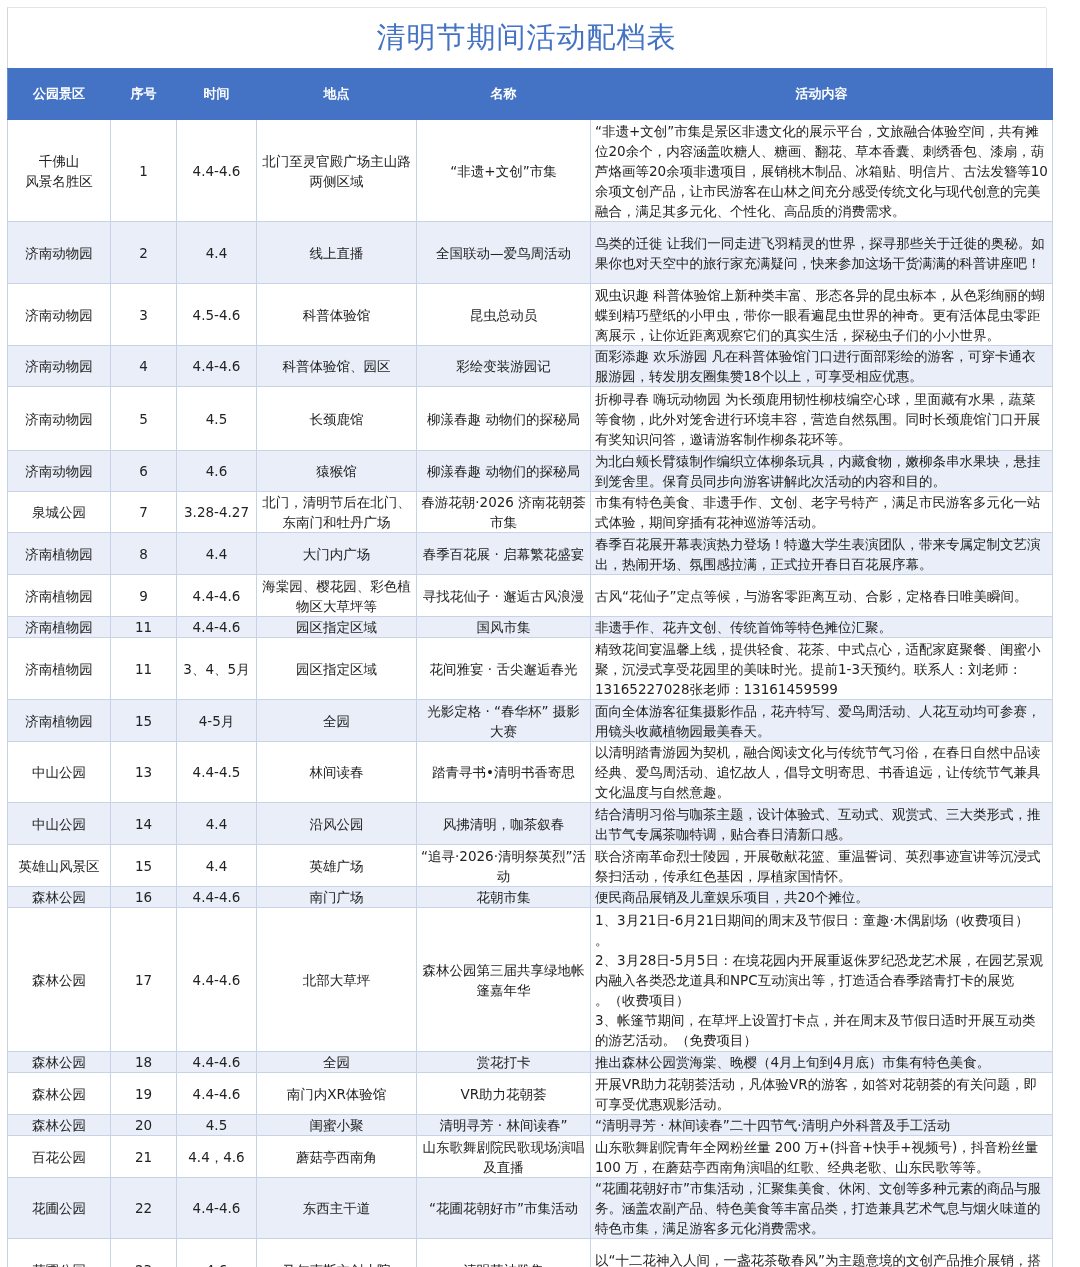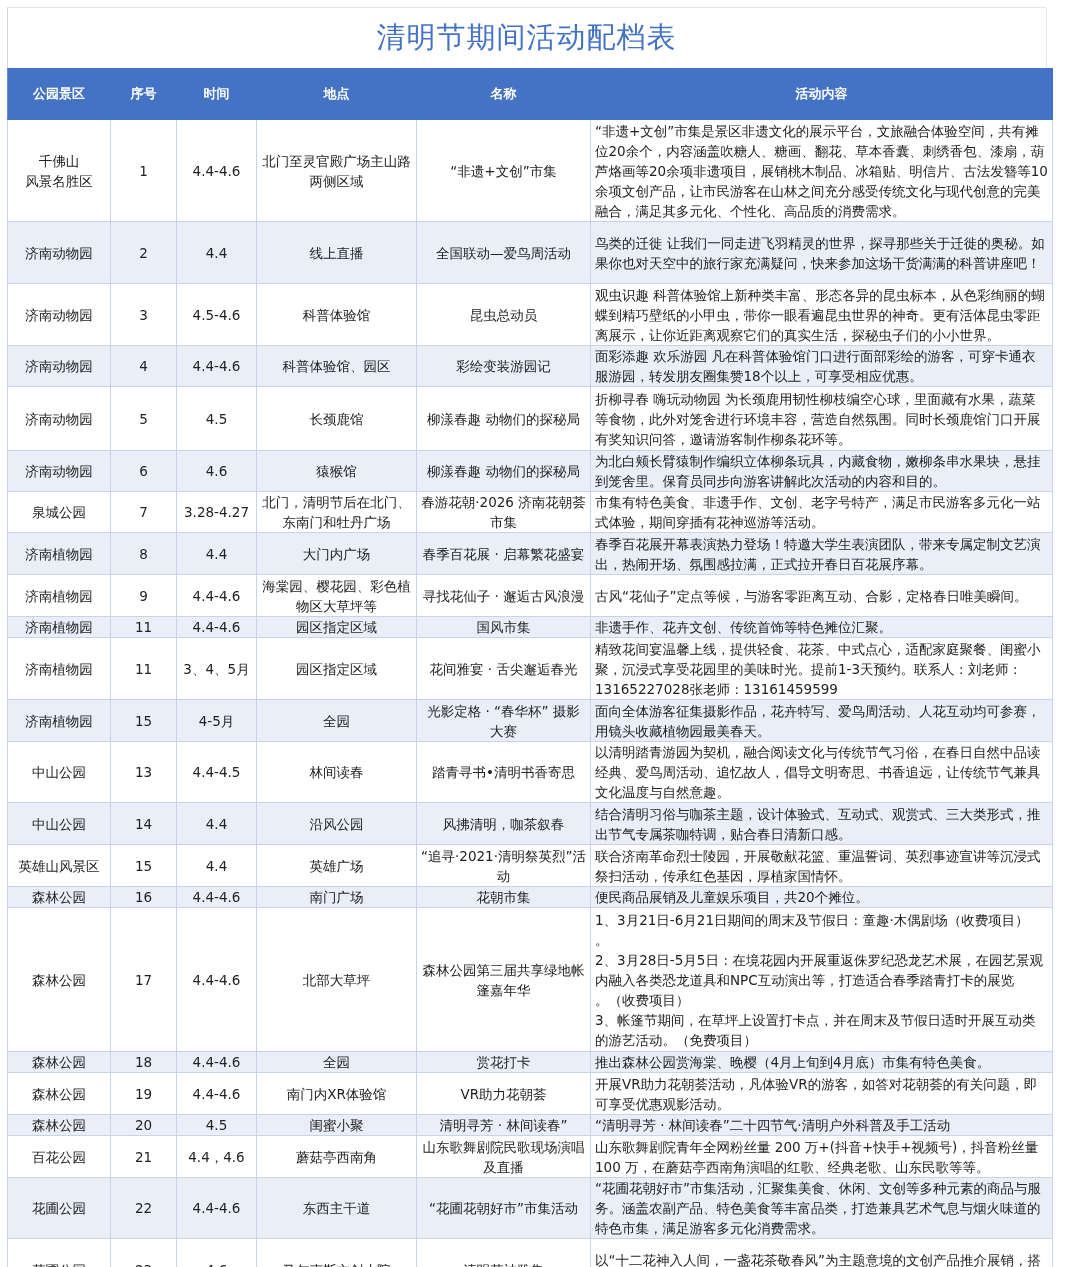--- a/index.html
+++ b/index.html
@@ -182,21 +182,21 @@
         <td>沿风公园</td>
         <td>风拂清明，咖茶叙春</td>
         <td class="content ml">结合清明习俗与咖茶主题，设计体验式、互动式、观赏式、三大类形式，推出节气专属茶咖特调，贴合春日清新口感。</td>
         <td class="extra"></td>
       </tr>
       <tr class="plain" style="height: 42px;">
         <td class="ml">英雄山风景区</td>
         <td>15</td>
         <td>4.4</td>
         <td>英雄广场</td>
-        <td>“追寻·2021·清明祭英烈”活动</td>
+        <td>“追寻·2026·清明祭英烈”活动</td>
         <td class="content ml">联合济南革命烈士陵园，开展敬献花篮、重温誓词、英烈事迹宣讲等沉浸式祭扫活动，传承红色基因，厚植家国情怀。</td>
         <td class="extra"></td>
       </tr>
       <tr class="alt" style="height: 20px;">
         <td class="ml">森林公园</td>
         <td>16</td>
         <td>4.4-4.6</td>
         <td>南门广场</td>
         <td>花朝市集</td>
         <td class="content ml">便民商品展销及儿童娱乐项目，共20个摊位。</td>

